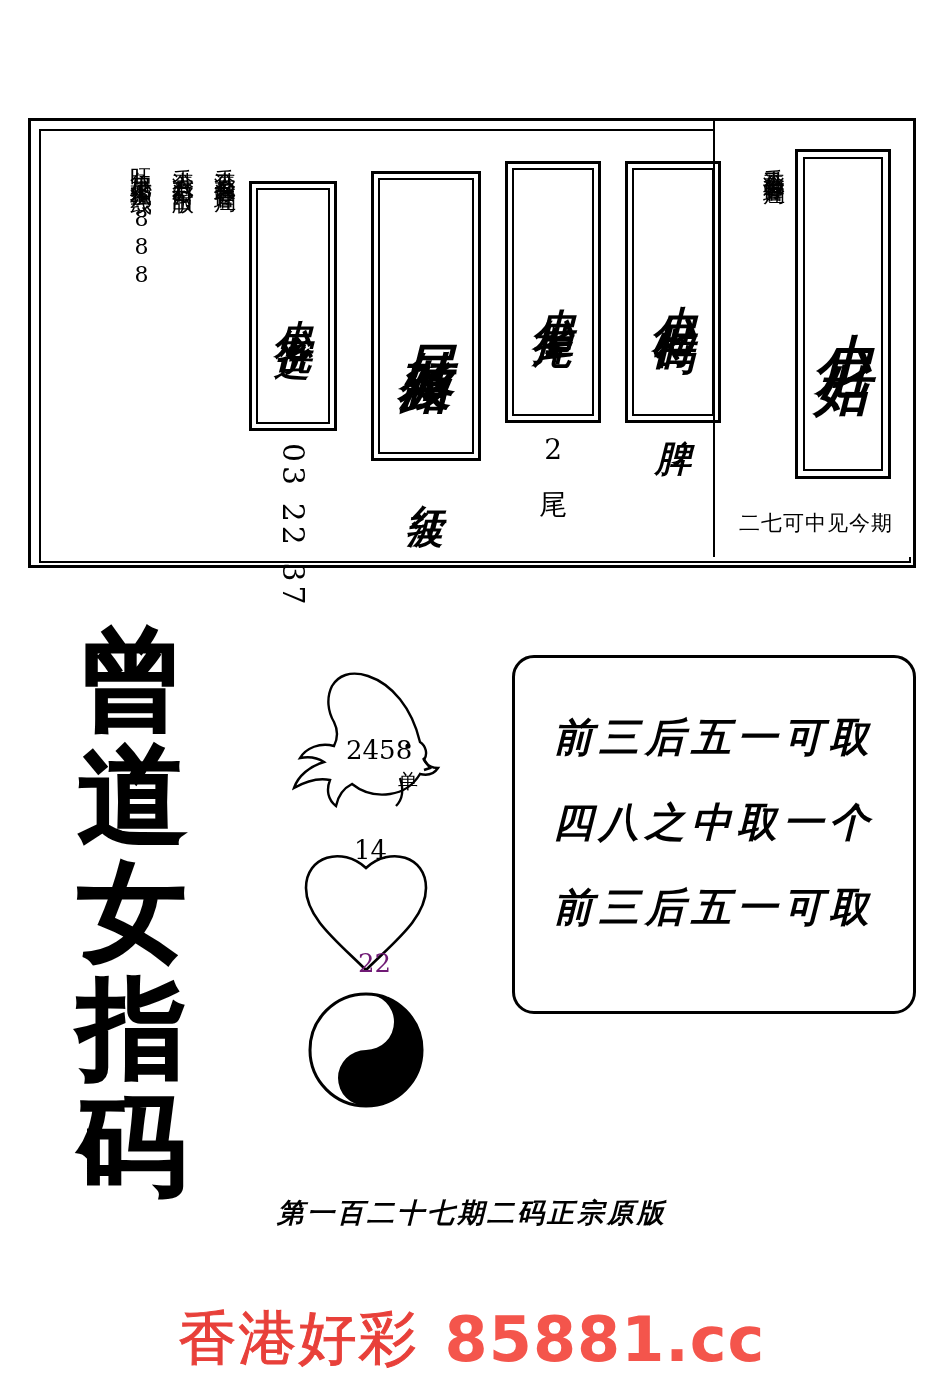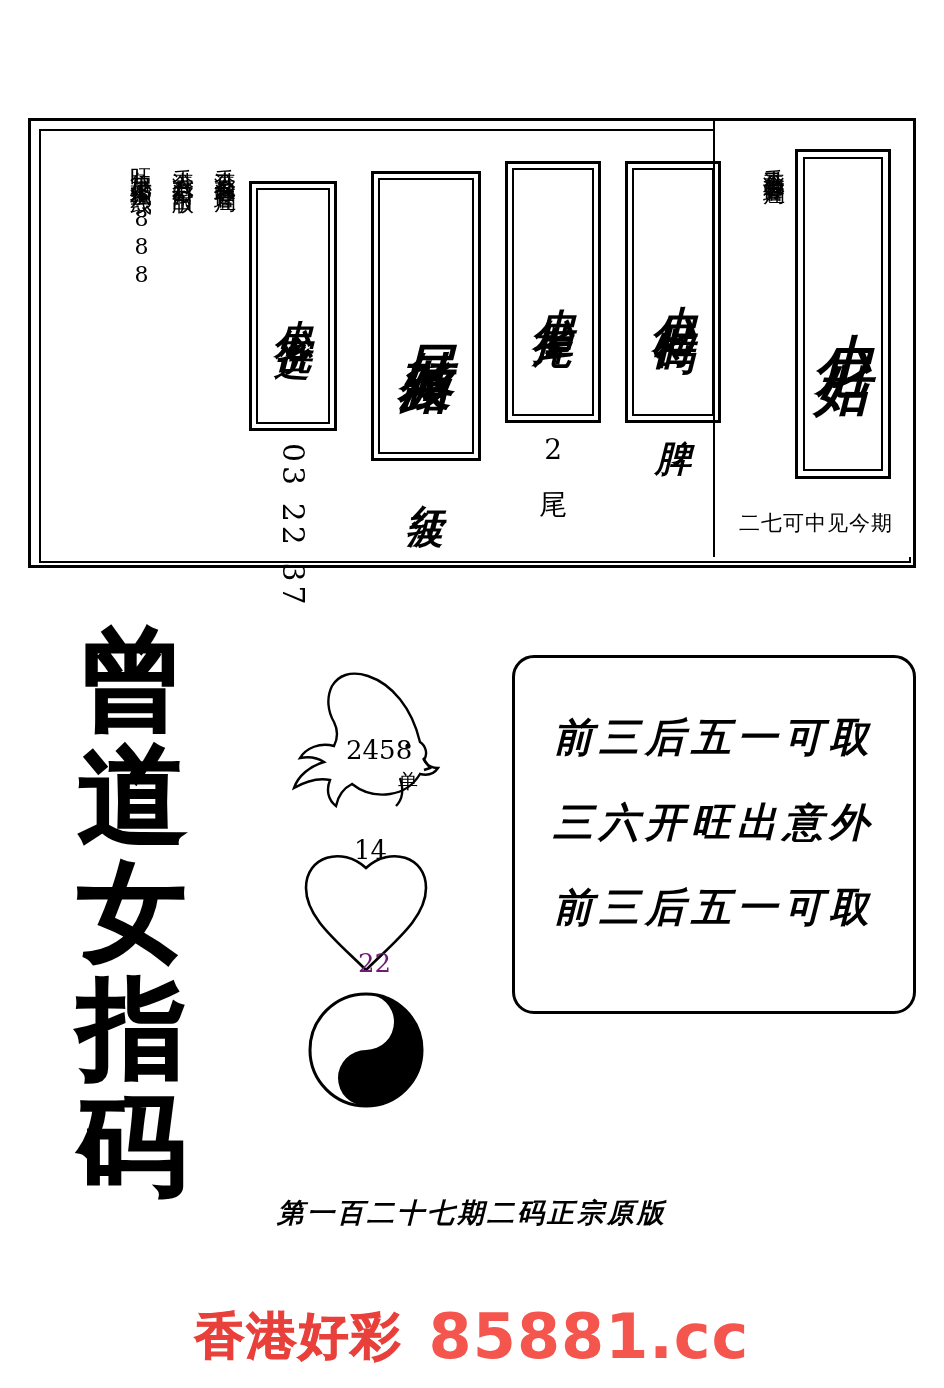--- a/index.html
+++ b/index.html
@@ -245,22 +245,22 @@
     position: absolute;
     left: 0;
     top: 1300px;
     width: 944px;
     display: flex;
     align-items: center;
     justify-content: center;
     gap: 26px;
   }
   .footer .fcn {
-    font-size: 50px;
-    font-weight: bold;
+    font-size: 58px;
+    font-weight: normal;
     color: #e8403a;
     font-family: "DejaVu Sans", sans-serif;
     letter-spacing: 2px;
     -webkit-text-stroke: 1px #e8403a;
   }
   .footer .furl {
     font-size: 62px;
     font-weight: bold;
     color: #f4554c;
     font-family: "DejaVu Sans", sans-serif;
@@ -368,21 +368,21 @@
 
   <span class="sym-num" style="left:58px; top:85px;margin-left:8px;">2458</span>
   <span class="sym-num" style="left:118px; top:118px; font-size:20px;">单</span>
   <span class="sym-num" style="left:74px; top:185px;">14</span>
   <span class="sym-num" style="left:78px; top:298px; color:#701a75;">22</span>
   <span class="sym-num" style="left:104px; top:330px; font-size:15px; color:#fff;">合</span>
 </div>
 
 <div class="right-box">
   <div class="line">前三后五一可取</div>
-  <div class="line">三六开旺出意外</div>
+  <div class="line">四八之中取一个</div>
   <div class="line">前三后五一可取</div>
 </div>
 
 <div class="bottom-caption">第一百二十七期二码正宗原版</div>
 
 <div class="footer">
   <span class="fcn">香港好彩</span>
   <span class="furl">85881.cc</span>
 </div>
 

